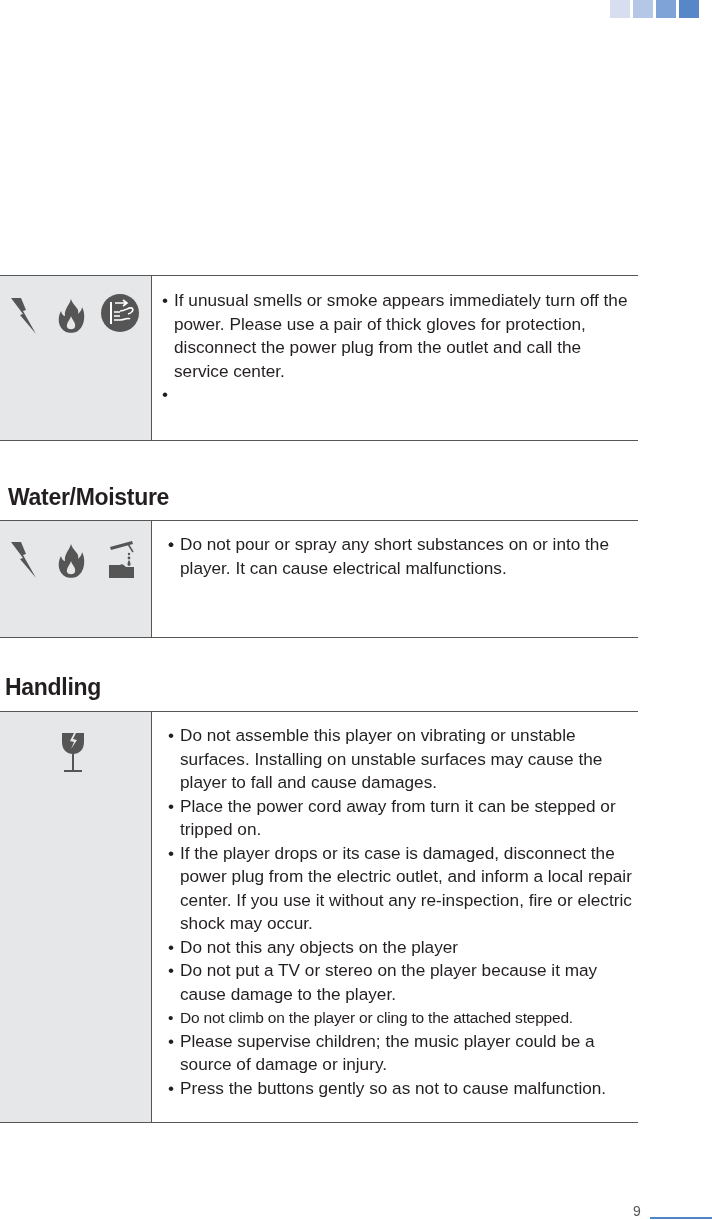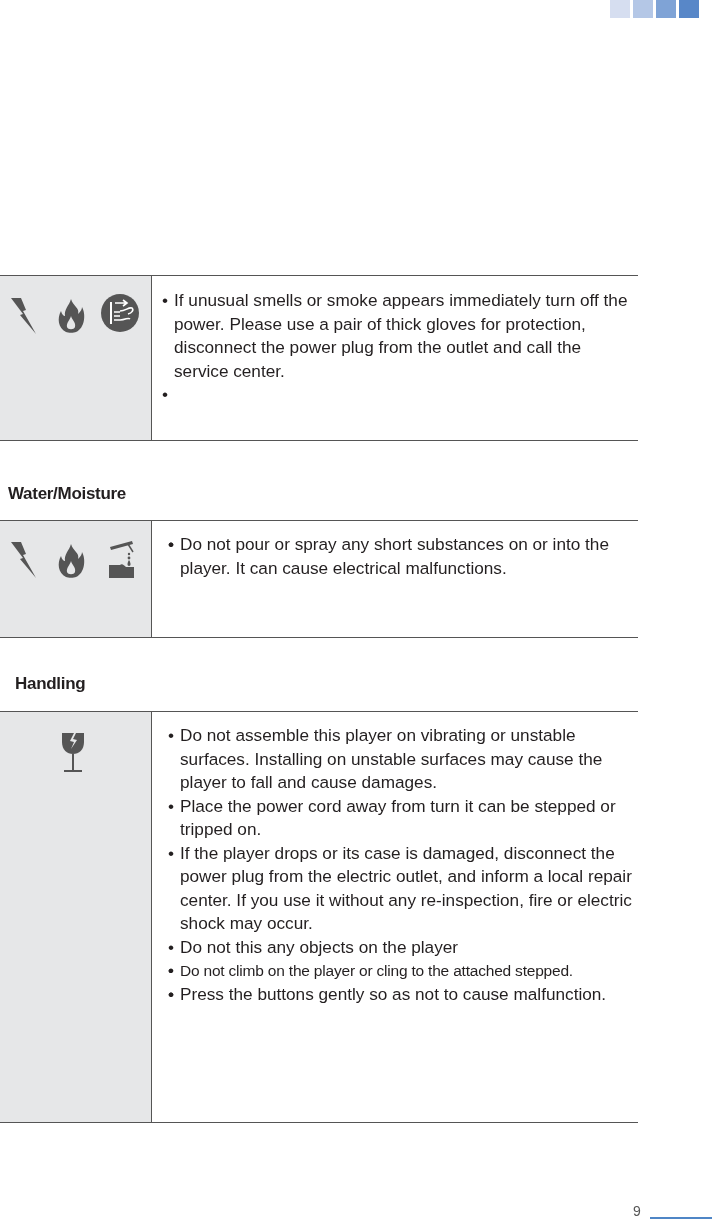--- a/index.html
+++ b/index.html
@@ -5,21 +5,21 @@
   html,body{margin:0;padding:0;background:#fff;}
   body{width:712px;height:1220px;position:relative;overflow:hidden;font-family:"Liberation Sans",sans-serif;color:#231f20;}
   .squares{position:absolute;top:0;left:610px;display:flex;gap:3px;}
   .sq{width:20px;height:18px;}
   .section{position:absolute;left:0;width:638px;border-top:1.5px solid #555;border-bottom:1.5px solid #555;display:flex;}
   .iconcell{width:151px;background:#e6e7e8;border-right:1.5px solid #555;position:relative;}
   .textcell{flex:1;padding:12px 6px 0 0;}
   .item{position:relative;padding-left:22px;font-size:17.2px;line-height:23.5px;color:#231f20;}
   .item .bullet{position:absolute;left:10px;top:0;}
   .item.small{font-size:15.5px;letter-spacing:-0.2px;}
-  .heading{position:absolute;left:8px;font-size:17px;font-weight:bold;color:#231f20;letter-spacing:-0.3px;}
+  .heading{position:absolute;left:8px;font-size:23px;font-weight:bold;color:#231f20;letter-spacing:-0.3px;}
   .icon{position:absolute;}
   .pagenum{position:absolute;left:633px;top:1203px;font-size:14px;color:#555;}
   .pageline{position:absolute;left:650px;top:1217px;width:62px;height:1.5px;background:#4f86c6;}
 </style>
 </head>
 <body>
 
 <div class="squares">
   <div class="sq" style="background:#d6def0"></div>
   <div class="sq" style="background:#b4c7e6"></div>
@@ -69,37 +69,37 @@
       <path d="M23 21 C25 24 25 27 23 27 C21 27 21 24 23 21 Z" fill="#555"></path>
       <path d="M3 26 L14 26 C16 24 18 26 20 28 L28 28 L28 39 L3 39 Z M3 30 L12 30 M3 34 L12 34" fill="#555"></path>
     </svg>
   </div>
   <div class="textcell" style="padding-top:12px;padding-left:6px;">
     <div class="item"><span class="bullet">•</span></div>
     <div class="item"><span class="bullet">•</span><span>Do not pour or spray any short substances on or into the player. It can cause electrical malfunctions.</span></div>
   </div>
 </div>
 
-<div class="heading" style="top:674px;left:5px;margin-left:10px;">Handling</div>
+<div class="heading" style="top:674px;left:5px;">Handling</div>
 
 <div class="section" style="top:711px;height:410px;">
   <div class="iconcell">
     <svg class="icon" style="left:60px;top:20px" width="26" height="42" viewBox="0 0 26 42">
       <path d="M2 1 L24 1 L24 10 C24 18 19 22 13 22 C7 22 2 18 2 10 Z" fill="#555"></path>
       <path d="M14 1 L10 9 L14 10 L11 17 L17 8 L13 7 L16 1 Z" fill="#e6e7e8"></path>
       <rect x="12" y="22" width="2" height="16" fill="#555"></rect>
       <rect x="4" y="38" width="18" height="2" fill="#555"></rect>
     </svg>
   </div>
   <div class="textcell" style="padding-top:12px;padding-left:6px;">
     <div class="item"><span class="bullet">•</span><span>Do not assemble this player on vibrating or unstable surfaces. Installing on unstable surfaces may cause the player to fall and cause damages.</span></div>
     <div class="item"><span class="bullet">•</span><span>Place the power cord away from turn it can be stepped or tripped on.</span></div>
     <div class="item"><span class="bullet">•</span><span>If the player drops or its case is damaged, disconnect the power plug from the electric outlet, and inform a local repair center.  If you use it without any re-inspection, fire or electric shock may occur.</span></div>
     <div class="item"><span class="bullet">•</span><span>Do not this any objects on the player</span></div>
-    <div class="item"><span class="bullet">•</span></div>
+    <div class="item"><span class="bullet">•</span><span>Do not put a TV or stereo on the player because it may cause damage to the player.</span></div>
     <div class="item small"><span class="bullet">•</span><span>Do not climb on the player or cling to the attached stepped.</span></div>
-    <div class="item"><span class="bullet">•</span></div>
+    <div class="item"><span class="bullet">•</span><span>Please supervise children; the music player could be a source of damage or injury.</span></div>
     <div class="item"><span class="bullet">•</span><span>Press the buttons gently so as not to cause malfunction.</span></div>
   </div>
 </div>
 
 <div class="pagenum">9</div>
 <div class="pageline"></div>
 
 </body></html>

